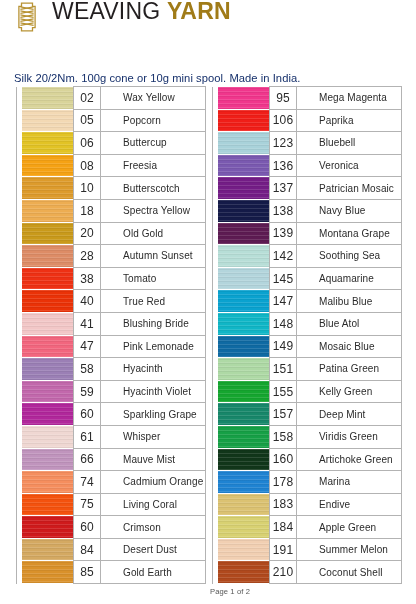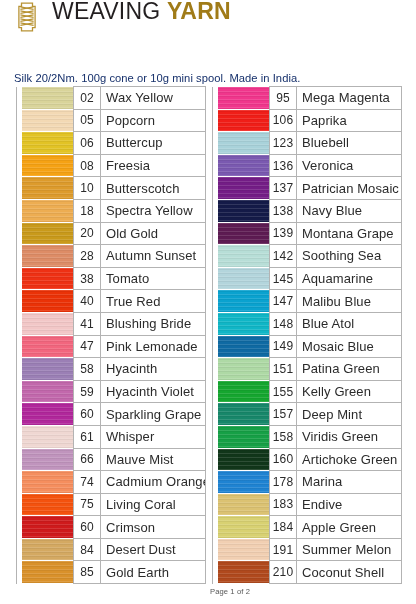--- a/index.html
+++ b/index.html
@@ -97,22 +97,22 @@
     padding: 0;
   }
   td.c-code {
     width: 26px;
     text-align: center;
     font-size: 12px;
     color: #2b2b2b;
     letter-spacing: 0.1px;
   }
   td.c-name {
-    padding-left: 5px;
-    font-size: 13px;
+    padding-left: 22px;
+    font-size: 10px;
     color: #2b2b2b;
     letter-spacing: 0.1px;
     white-space: nowrap;
     overflow: hidden;
   }
   .swatch-fill {
     width: 100%;
     height: 21.6px;
     display: block;
   }

